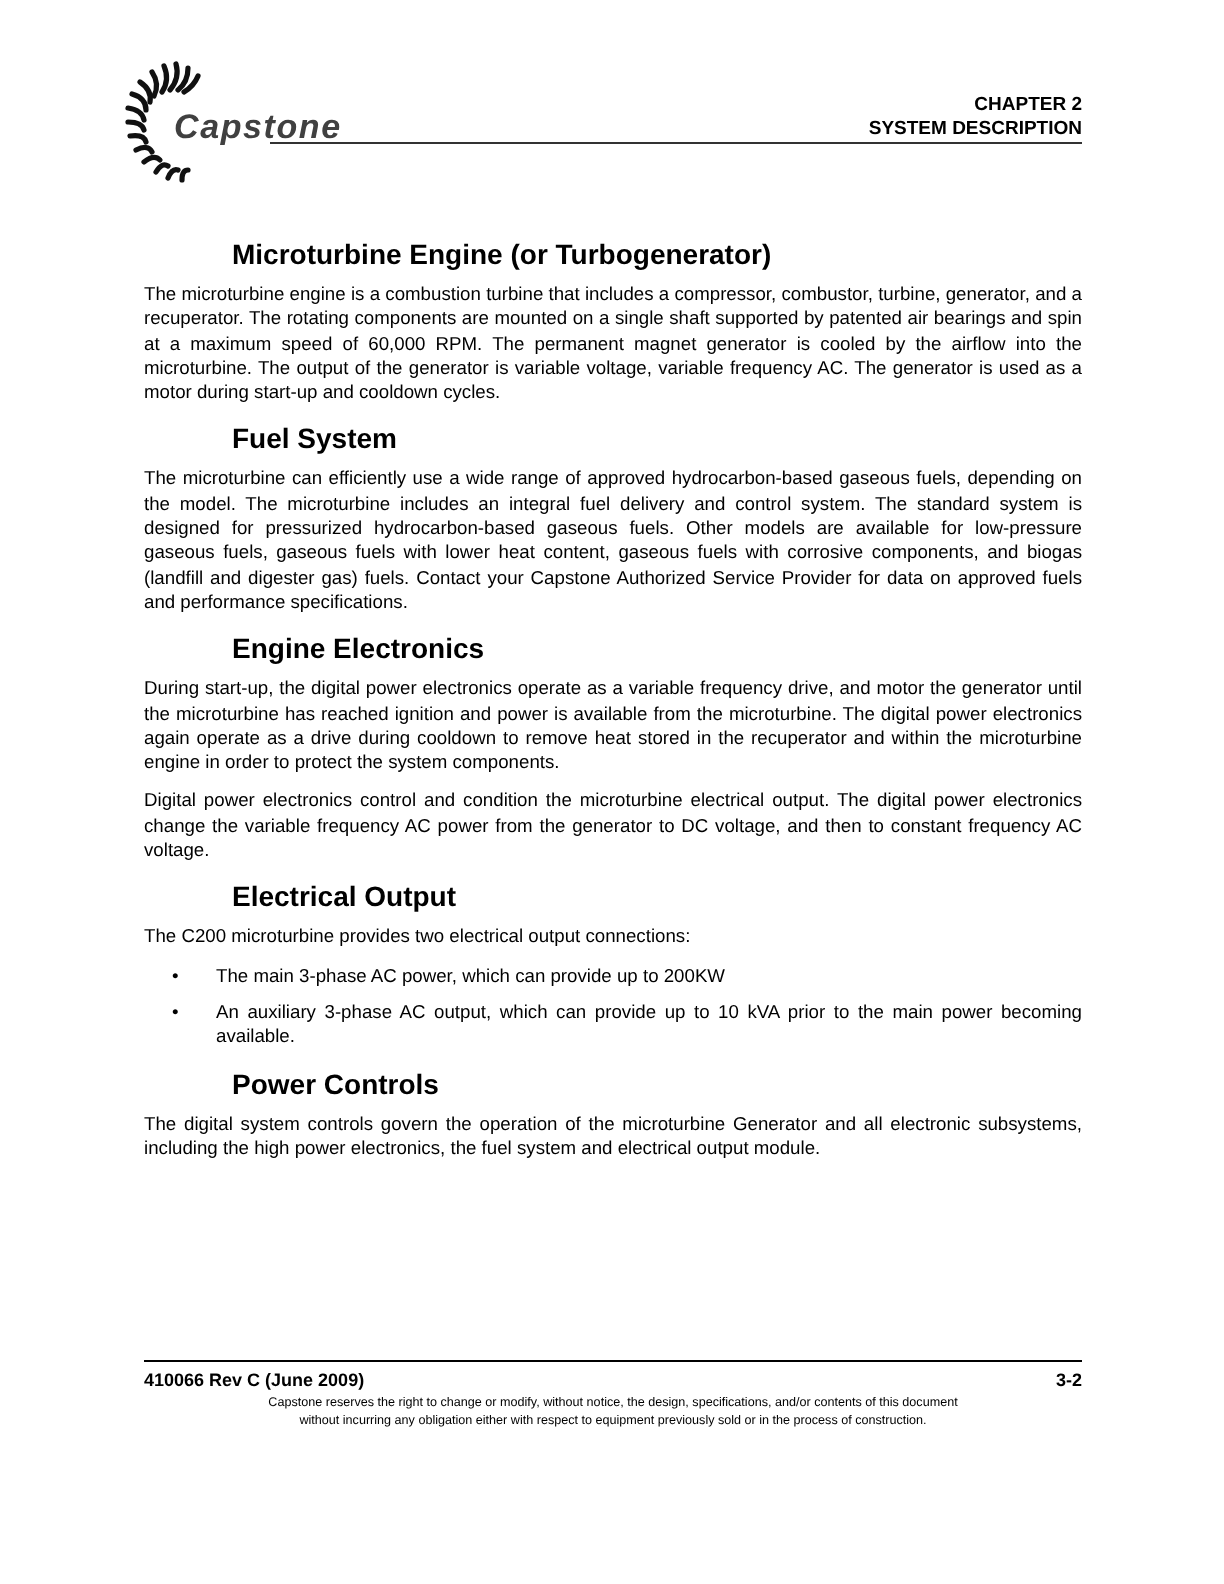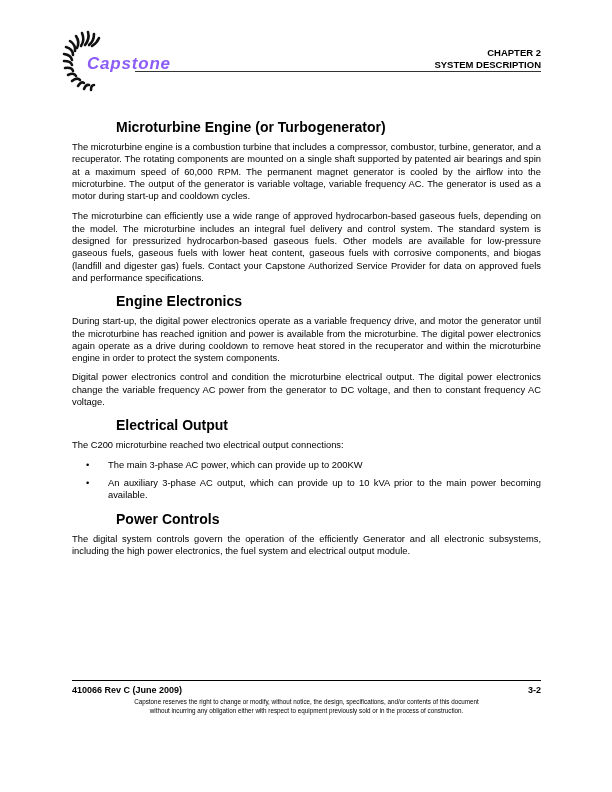--- a/index.html
+++ b/index.html
@@ -2,21 +2,21 @@
 <html><head>
   <meta charset="utf-8">
   <style>
     html, body { margin: 0; padding: 0; background: #ffffff; }
     body { width: 612px; height: 792px; position: relative; overflow: hidden;
            font-family: "Liberation Sans", sans-serif; color: #000; }
     .header { position: absolute; left: 0; top: 0; width: 612px; height: 100px; }
     .logo { position: absolute; left: 62px; top: 30px; width: 140px; height: 64px; }
     .logo svg { position: absolute; left: 0; top: 0; }
     .logo-text { position: absolute; left: 25px; top: 24px; font-family: "Liberation Sans", sans-serif;
-                 font-style: italic; font-weight: bold; font-size: 17px; letter-spacing: 0.8px; color: #8b5cf6; }
+                 font-style: italic; font-weight: bold; font-size: 17px; letter-spacing: 0.8px; color: #404040; }
     .header-rule { position: absolute; left: 135px; top: 71px; width: 406px; height: 0; border-top: 1px solid #333; }
     .chapter { position: absolute; right: 71px; top: 47px; text-align: right; font-weight: bold; font-size: 9.5px; line-height: 12px; }
     .content { position: absolute; left: 72px; top: 118px; width: 469px; }
     h2 { font-size: 14px; font-weight: bold; margin: 0 0 5px 0; line-height: 18px; padding-left: 44px; }
     p { font-size: 9.35px; line-height: 12.3px; margin: 0 0 7px 0; text-align: justify; }
     .section { margin-bottom: 8px; }
     ul { list-style: none; margin: 0 0 7px 0; padding: 0; }
     li { position: relative; font-size: 9.35px; line-height: 12.3px; padding-left: 36px; margin-bottom: 6px; text-align: justify; }
     li .bullet { position: absolute; left: 14px; top: 0; }
     .footer { position: absolute; left: 72px; top: 680px; width: 469px; }
@@ -57,47 +57,48 @@
   </div>
 </div>
 
 <div class="content">
   <div class="section">
     <h2>Microturbine Engine (or Turbogenerator)</h2>
     <p>The microturbine engine is a combustion turbine that includes a compressor, combustor, turbine, generator, and a recuperator. The rotating components are mounted on a single shaft supported by patented air bearings and spin at a maximum speed of 60,000 RPM. The permanent magnet generator is cooled by the airflow into the microturbine. The output of the generator is variable voltage, variable frequency AC. The generator is used as a motor during start-up and cooldown cycles.</p>
   </div>
 
   <div class="section">
+    <h2>Fuel System</h2>
     <p>The microturbine can efficiently use a wide range of approved hydrocarbon-based gaseous fuels, depending on the model. The microturbine includes an integral fuel delivery and control system. The standard system is designed for pressurized hydrocarbon-based gaseous fuels. Other models are available for low-pressure gaseous fuels, gaseous fuels with lower heat content, gaseous fuels with corrosive components, and biogas (landfill and digester gas) fuels. Contact your Capstone Authorized Service Provider for data on approved fuels and performance specifications.</p>
   </div>
 
   <div class="section">
     <h2>Engine Electronics</h2>
     <p>During start-up, the digital power electronics operate as a variable frequency drive, and motor the generator until the microturbine has reached ignition and power is available from the microturbine. The digital power electronics again operate as a drive during cooldown to remove heat stored in the recuperator and within the microturbine engine in order to protect the system components.</p>
     <p>Digital power electronics control and condition the microturbine electrical output. The digital power electronics change the variable frequency AC power from the generator to DC voltage, and then to constant frequency AC voltage.</p>
   </div>
 
   <div class="section">
     <h2>Electrical Output</h2>
-    <p>The C200 microturbine reached two electrical output connections:</p>
+    <p>The C200 microturbine provides two electrical output connections:</p>
     <ul>
       <li>
         <span class="bullet">•</span>
         <span>The main 3-phase AC power, which can provide up to 200KW</span>
       </li>
       <li>
         <span class="bullet">•</span>
         <span>An auxiliary 3-phase AC output, which can provide up to 10 kVA prior to the main power becoming available.</span>
       </li>
     </ul>
   </div>
 
   <div class="section">
     <h2>Power Controls</h2>
-    <p>The digital system controls govern the operation of the efficiently Generator and all electronic subsystems, including the high power electronics, the fuel system and electrical output module.</p>
+    <p>The digital system controls govern the operation of the microturbine Generator and all electronic subsystems, including the high power electronics, the fuel system and electrical output module.</p>
   </div>
 </div>
 
 <div class="footer">
   <div class="footer-rule"></div>
   <div class="footer-row">
     <span>410066 Rev C (June 2009)</span>
     <span>3-2</span>
   </div>
   <div class="disclaimer">

